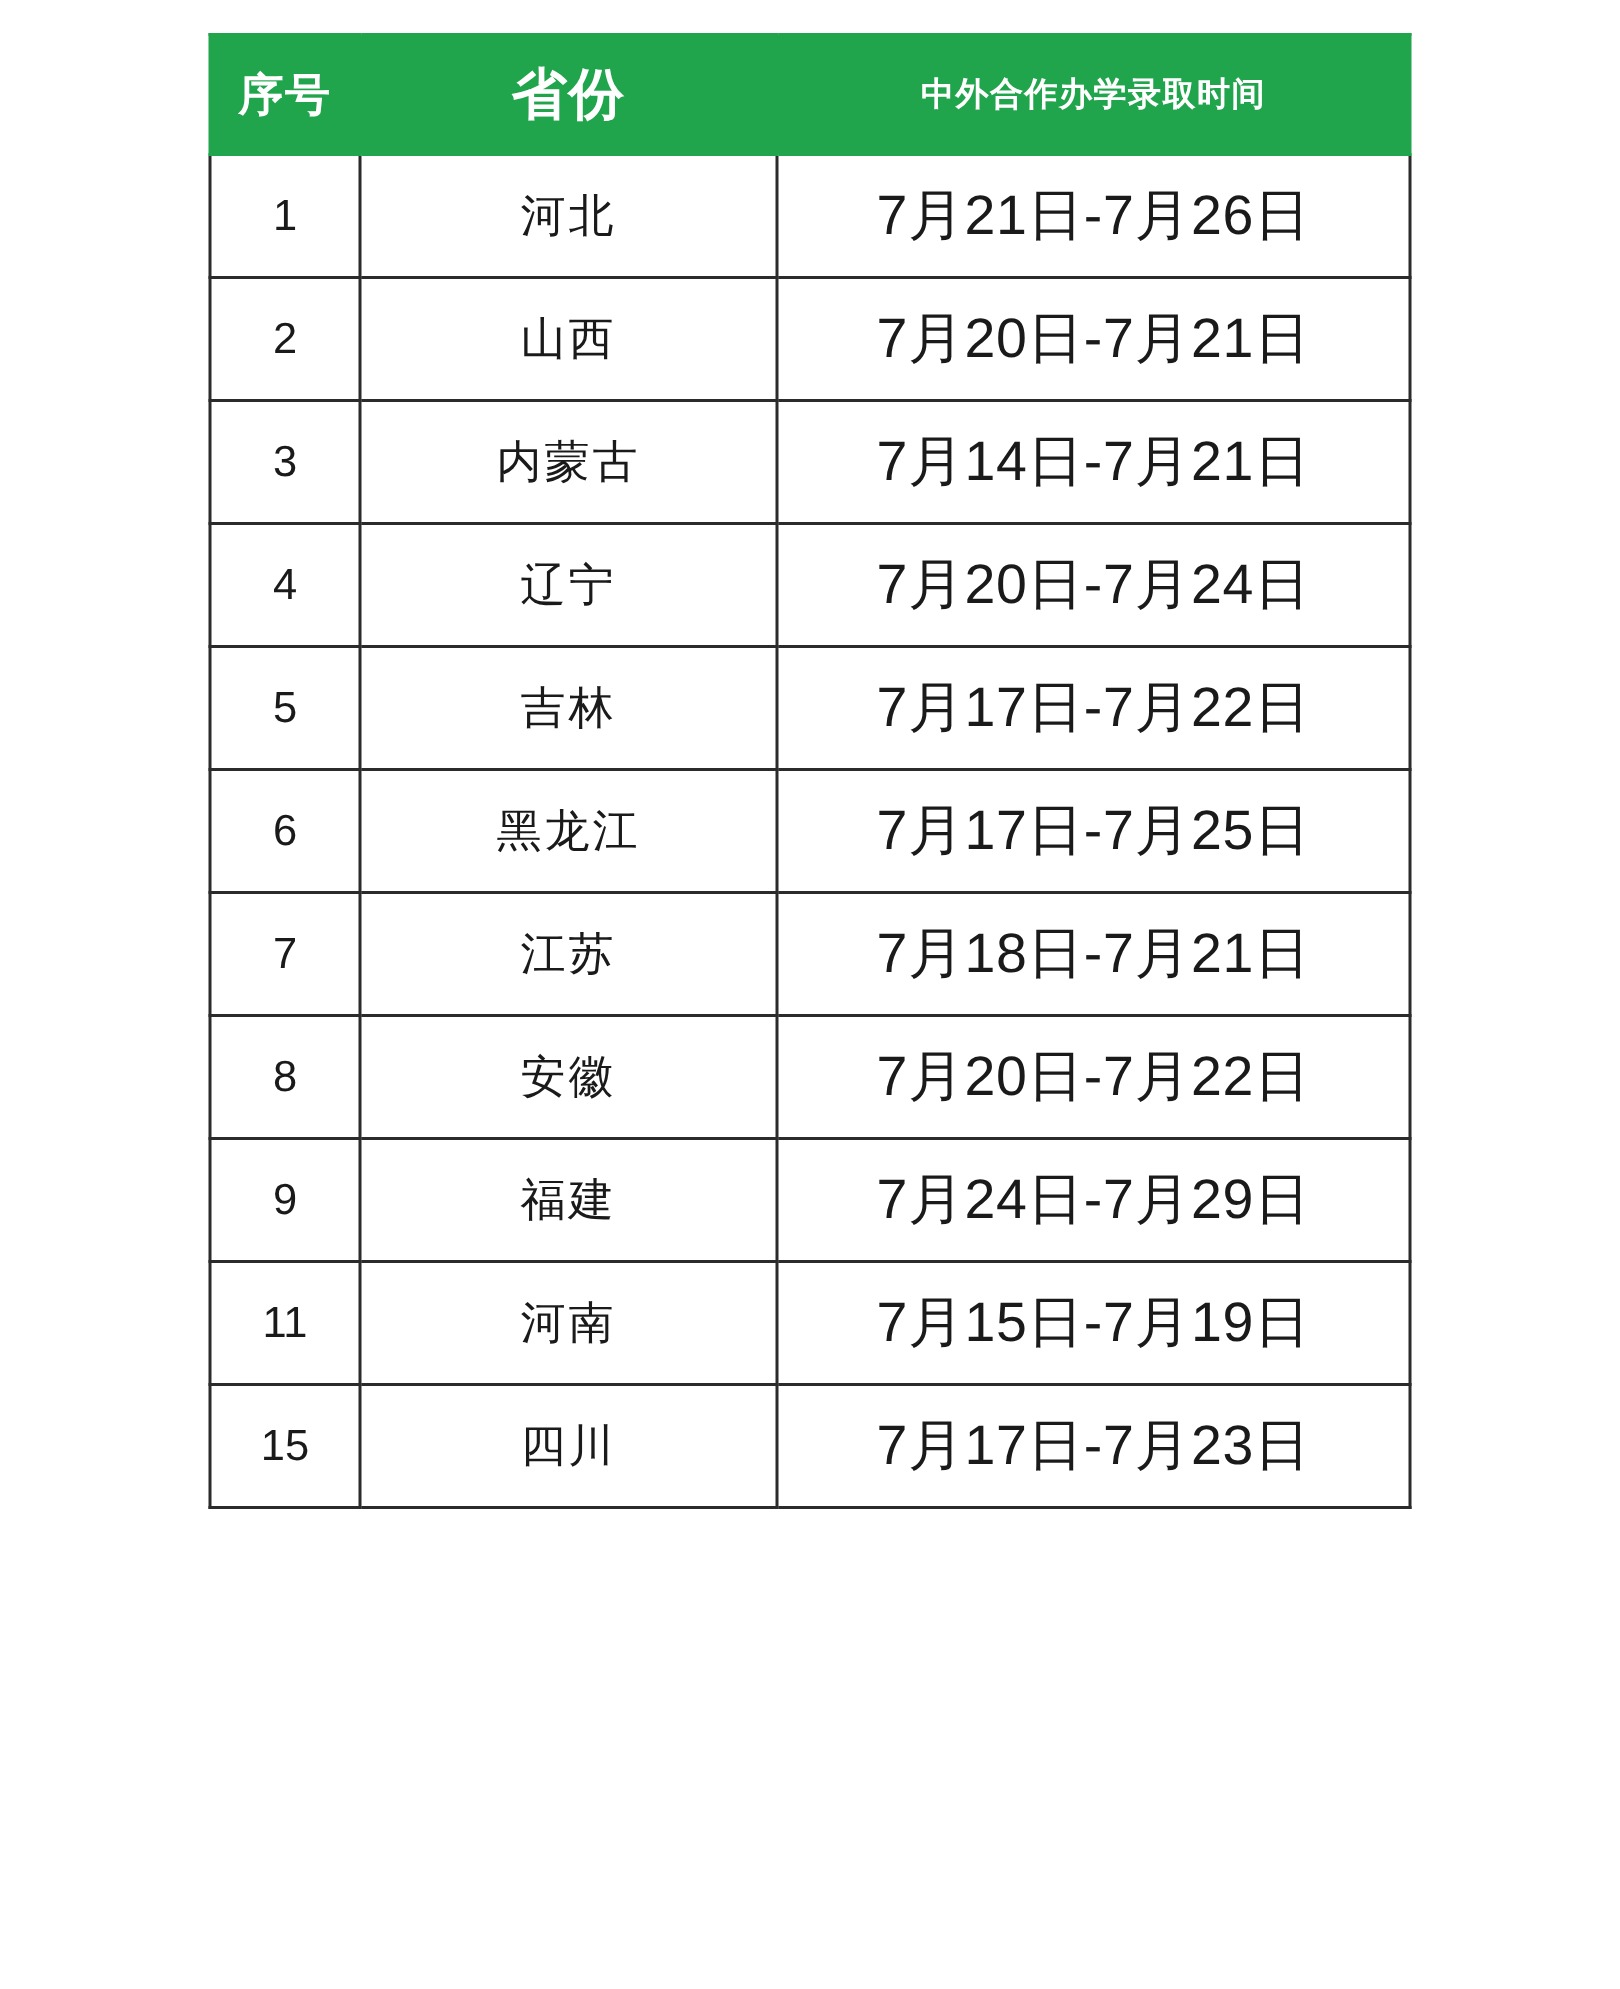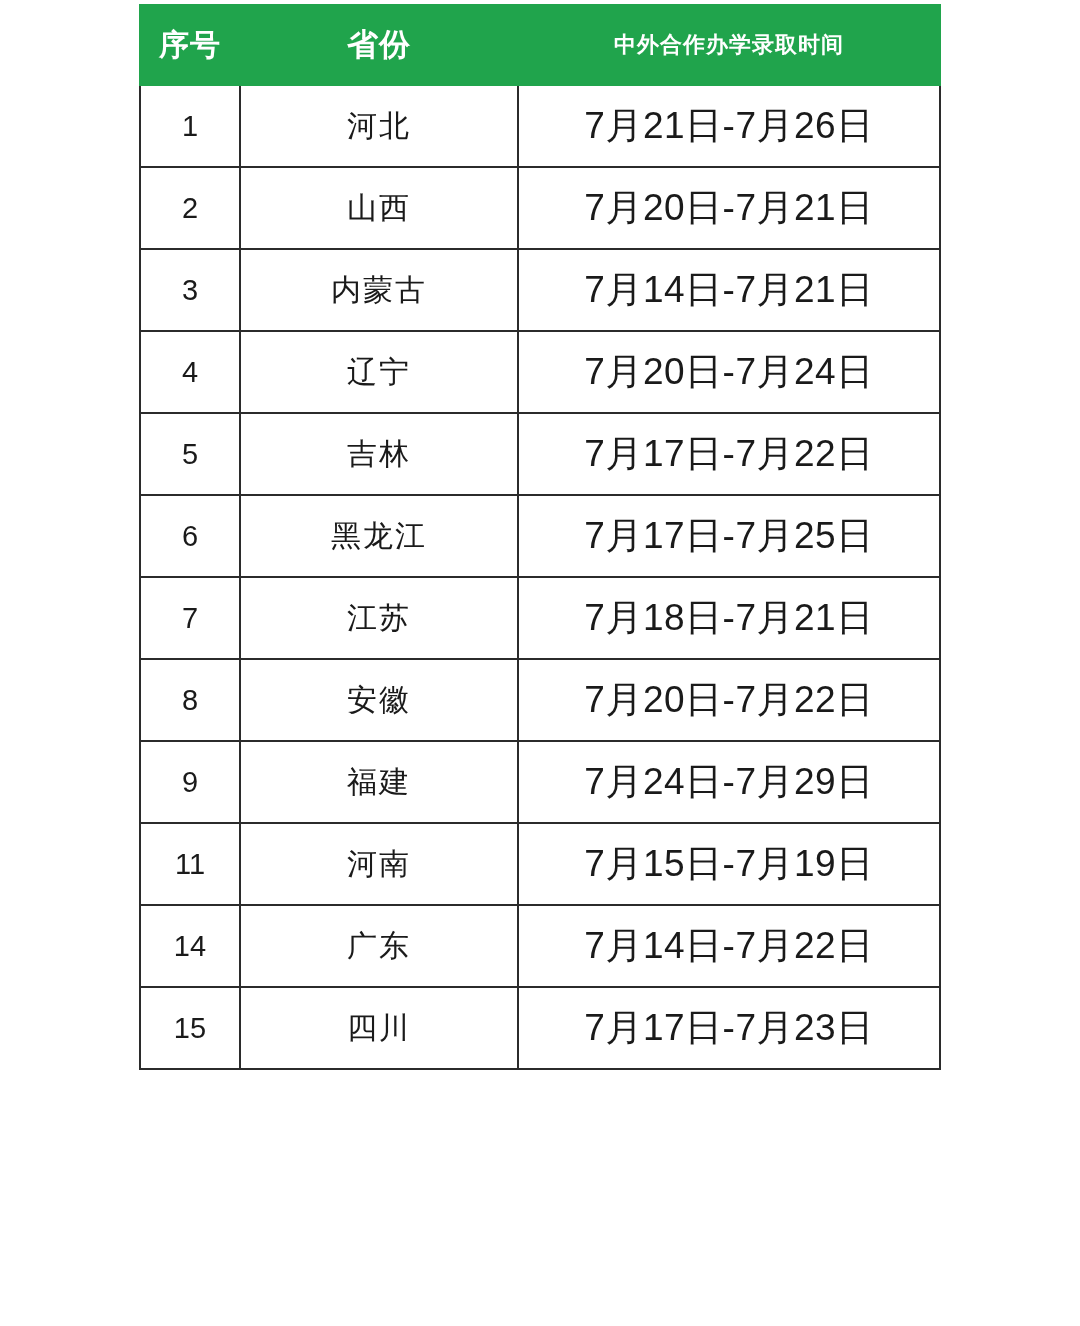--- a/index.html
+++ b/index.html
@@ -14,21 +14,21 @@
     overflow: hidden;
   }
   .page {
     width: 1080px;
     height: 1326px;
     position: relative;
     box-sizing: border-box;
     display: flex;
     justify-content: center;
     align-items: flex-start;
-    padding-top: 4px;
+    padding-top: 22px;
   }
   table.schedule {
     border-collapse: collapse;
     table-layout: fixed;
     width: 800px;
   }
   table.schedule col.c-index { width: 100px; }
   table.schedule col.c-province { width: 278px; }
   table.schedule col.c-time { width: 422px; }
 
@@ -38,21 +38,21 @@
     text-align: center;
     vertical-align: middle;
     color: #1a1a1a;
     background: #ffffff;
   }
   table.schedule thead th {
     background: #20a44c;
     color: #ffffff;
     border-color: #20a44c;
     font-weight: bold;
-    font-size: 31px;
+    font-size: 37px;
     height: 76px;
     letter-spacing: 1px;
   }
   table.schedule thead th.th-index { font-size: 30px; }
   table.schedule thead th.th-time { font-size: 22px; }
 
   table.schedule tbody td {
     height: 78px;
     font-size: 30px;
     border: 2px solid #2b2b2b;
@@ -130,24 +130,19 @@
           <td class="cell-index">9</td>
           <td class="cell-province">福建</td>
           <td class="cell-time">7月24日-7月29日</td>
         </tr>
         <tr>
           <td class="cell-index">11</td>
           <td class="cell-province">河南</td>
           <td class="cell-time">7月15日-7月19日</td>
         </tr>
         <tr>
-          <td class="cell-index">14</td>
-          <td class="cell-province">广东</td>
-          <td class="cell-time">7月14日-7月22日</td>
-        </tr>
-        <tr>
           <td class="cell-index">15</td>
           <td class="cell-province">四川</td>
           <td class="cell-time">7月17日-7月23日</td>
         </tr>
       </tbody>
   </table>
 </div>
 
 </body></html>

